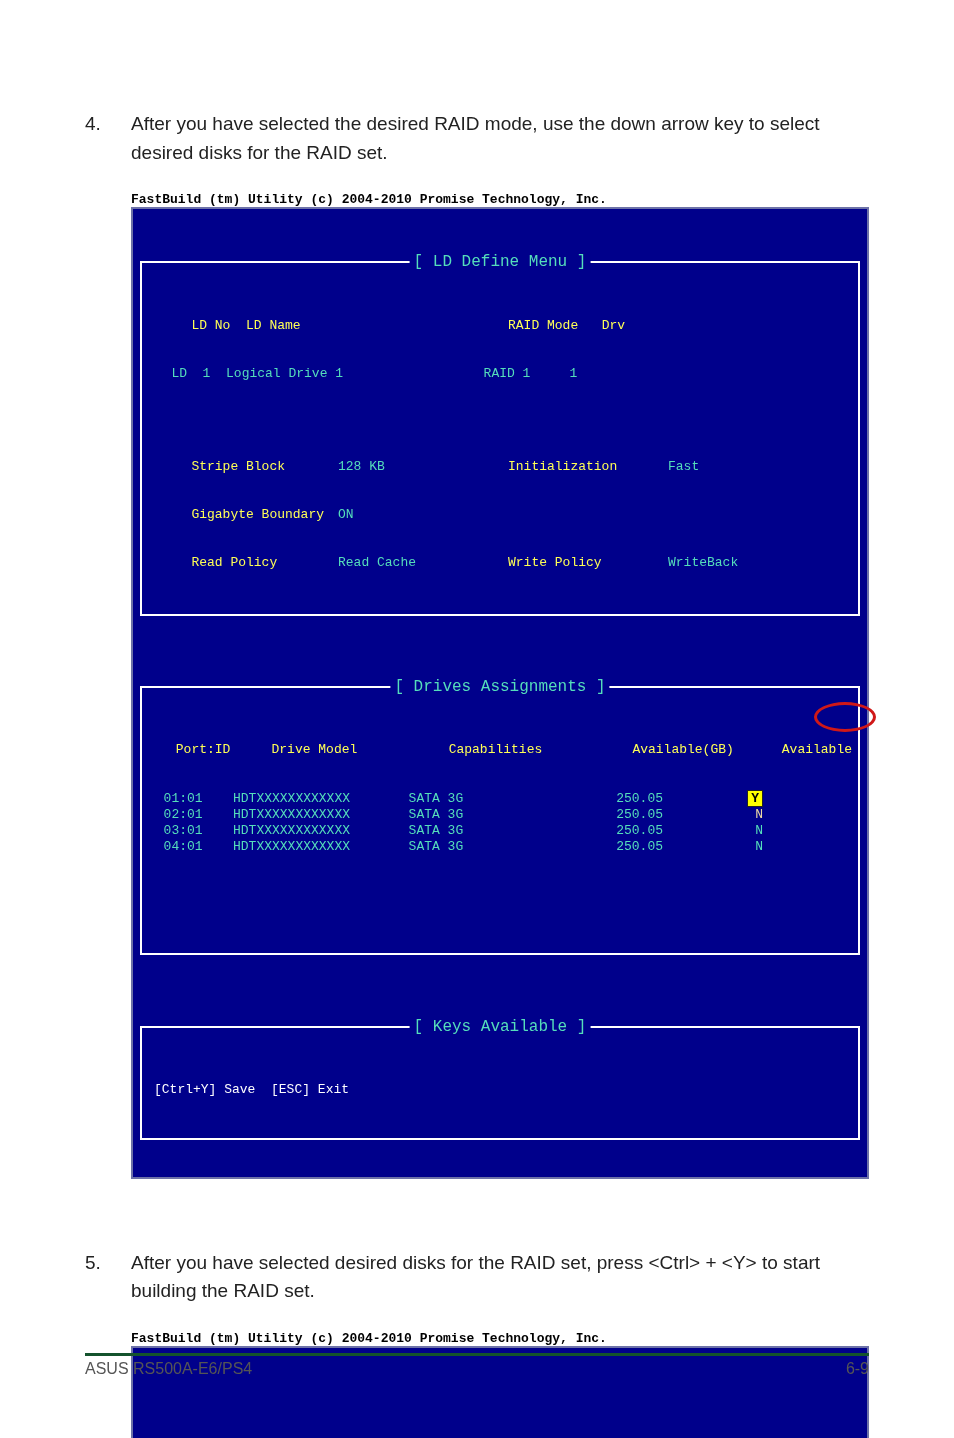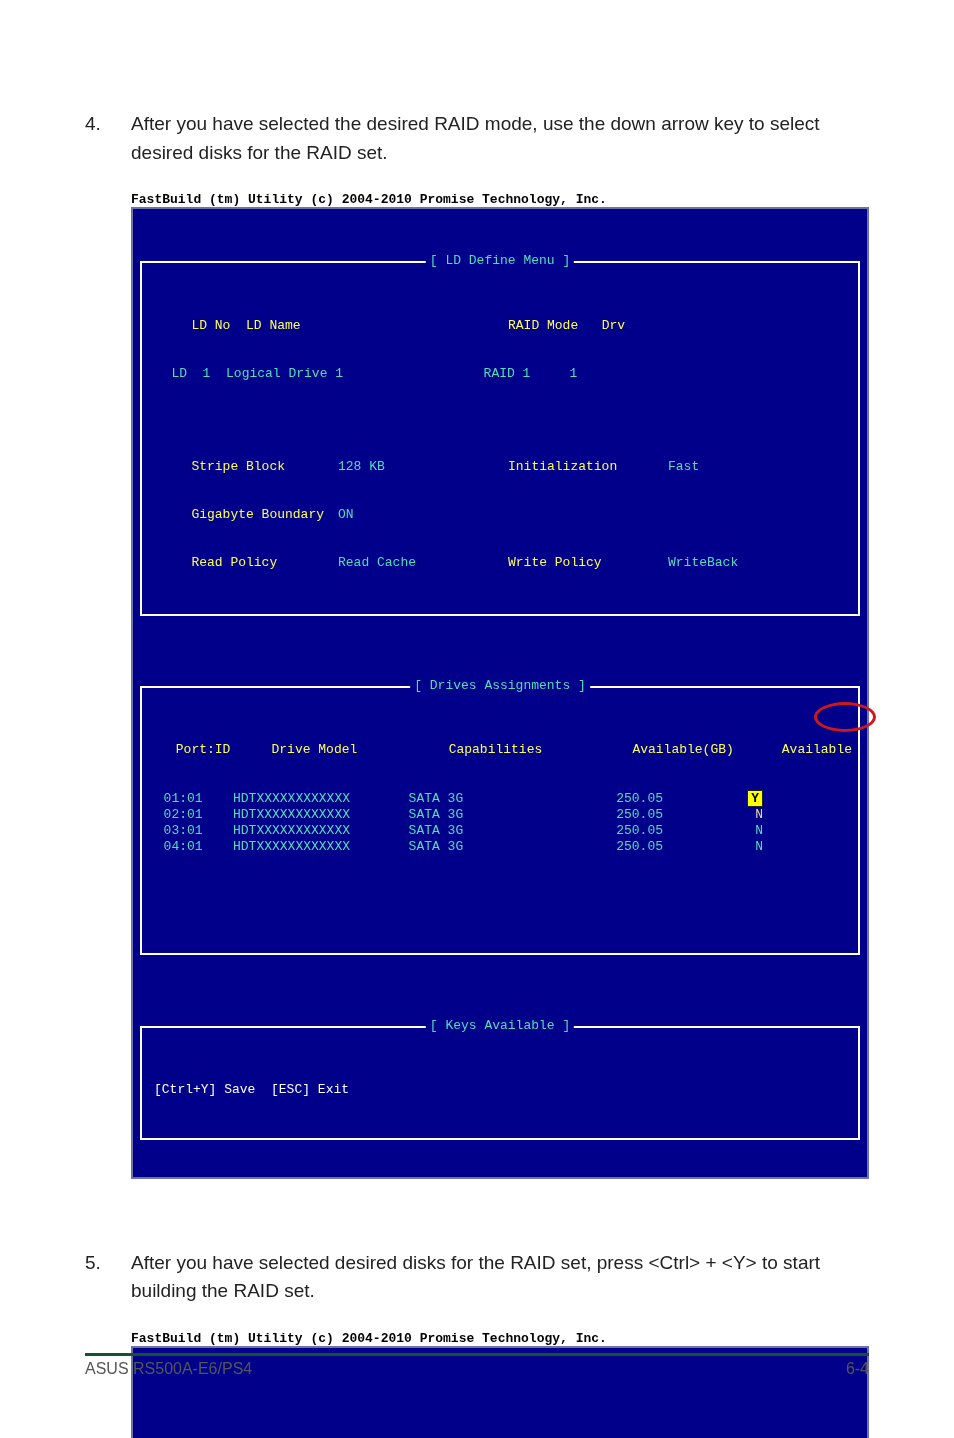--- a/index.html
+++ b/index.html
@@ -6,21 +6,21 @@
   html, body { width: 954px; height: 1438px; background: #fff; font-family: Arial, Helvetica, sans-serif; color: #222; }
   .page { padding: 110px 85px 0 85px; }
   .step { display: flex; margin-bottom: 22px; }
   .step-num { width: 46px; font-size: 19px; line-height: 1.5; }
   .step-text { flex: 1; font-size: 19px; line-height: 1.5; }
   .term-wrap { margin-left: 46px; margin-bottom: 70px; }
   .term-title { font-family: "Courier New", monospace; font-size: 13px; font-weight: bold; color: #000; }
   .term-box { border: 2px solid #6d72a8; background: #6d72a8; }
   .term { font-family: "Courier New", monospace; font-size: 13px; line-height: 1.24; white-space: pre; color: #fff; background: #00008b; border: 1.5px solid #00008b; }
   .section { border: 2.5px double #fff; position: relative; margin: 3px 6px; padding: 6px 6px 8px 6px; }
-  .section-title { position: absolute; top: -10px; left: 50%; transform: translateX(-50%); background: #00008b; color: #55ddbb; padding: 0 4px; font-family: "Courier New", monospace; font-size: 13px; }
+  .section-title { position: absolute; top: -10px; left: 50%; transform: translateX(-50%); background: #00008b; color: #55ddbb; padding: 0 4px; font-family: "Courier New", monospace; font-size: 16px; }
   .c-yellow { color: #ffff55; margin-left: 20px; }
   .c-teal   { color: #55ddbb; }
   .c-white  { color: #fff; }
   .row { display: flex; }
   .hl-y { background: #ffff00; color: #000; padding: 0 3px; font-weight: bold; border: 1px solid #222; }
   .hl-n { color: #ecd9a5; }
   .red-circle { position: absolute; border: 3px solid #d01818; border-radius: 50%; }
   .footer { position: absolute; bottom: 60px; left: 85px; right: 85px; display: flex; justify-content: space-between; font-size: 16px; color: #555; border-top: 3px solid #14532d; padding-top: 4px; }
 </style>
 </head>
@@ -108,14 +108,14 @@
       
       
     </div>
     </div>
   </div>
 
 </div>
 
 <div class="footer">
   <span>ASUS RS500A-E6/PS4</span>
-  <span>6-4</span>
+  <span>6-9</span>
 </div>
 
 </body></html>

